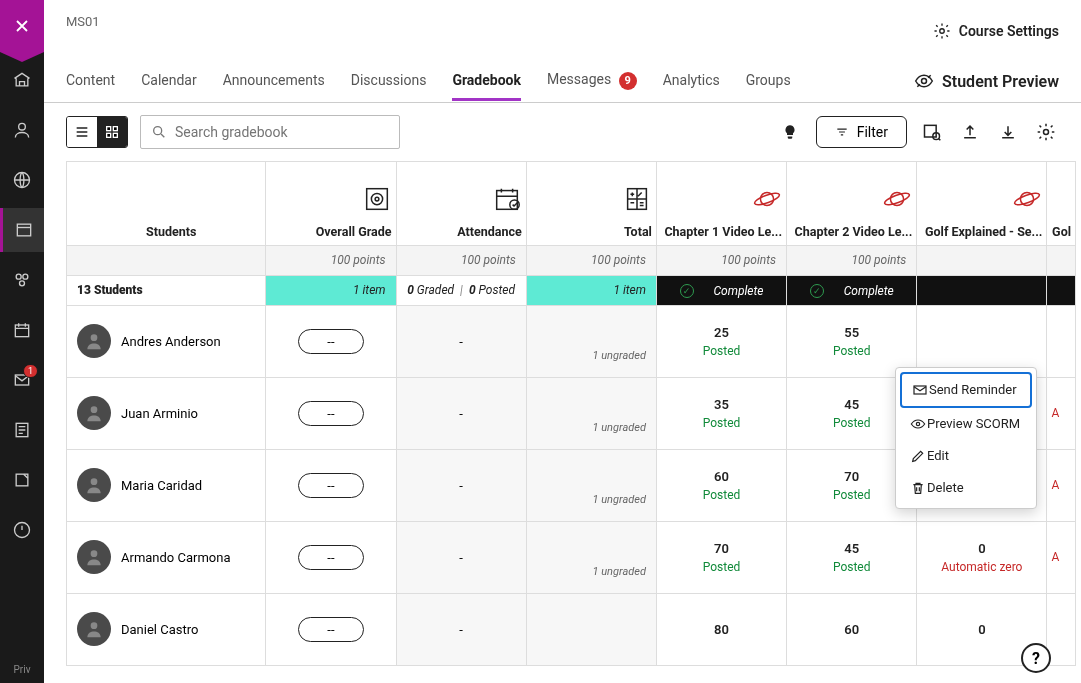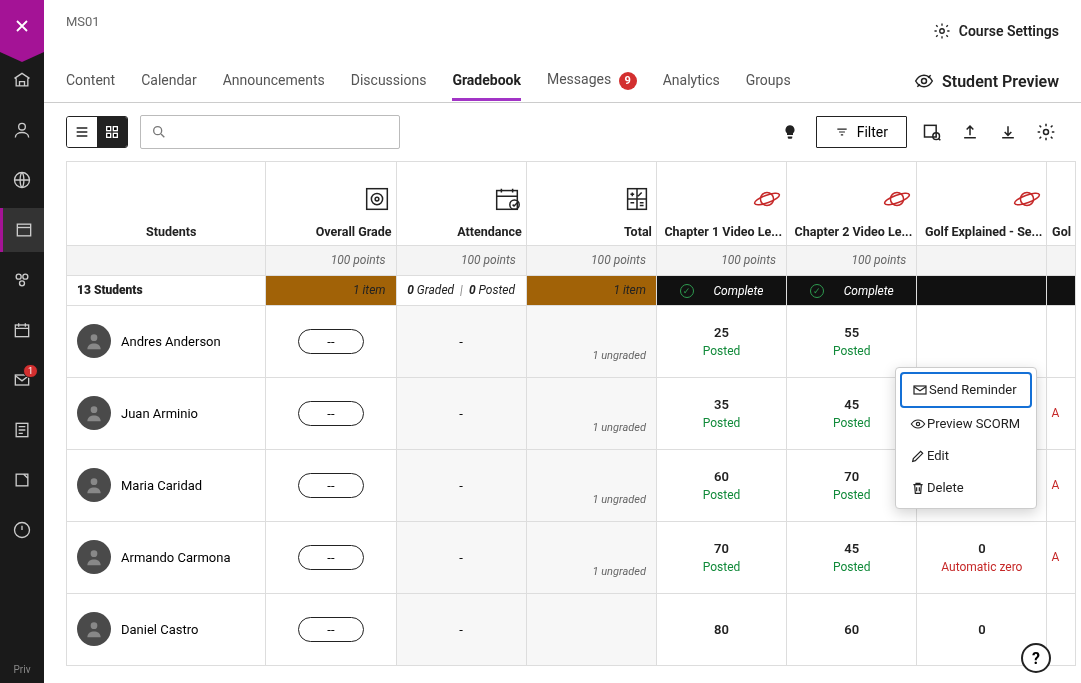--- a/index.html
+++ b/index.html
@@ -25,34 +25,34 @@
   .tab-badge { display:inline-flex; background:#d32f2f; color:#fff; border-radius:50%; width:18px; height:18px; font-size:11px; align-items:center; justify-content:center; margin-left:4px; font-weight:700;}
   .tabs-right { margin-left:auto; display:flex; align-items:center; gap:8px; color:#222; font-weight:600; cursor:pointer;}
   .toolbar { display:flex; align-items:center; padding:12px 22px; gap:12px; }
   .view-toggle { display:flex; border:1px solid #222; border-radius:3px; overflow:hidden;}
   .vt-btn { width:30px; height:30px; display:flex; align-items:center; justify-content:center; cursor:pointer; background:#fff;}
   .vt-btn.active { background:#222; color:#fff;}
   .search { display:flex; align-items:center; border:1px solid #bbb; border-radius:2px; width:260px; height:34px; padding:0 10px; gap:8px; color:#666;}
   .search input { border:none; outline:none; font-size:14px; flex:1; color:#333;}
   .toolbar-spacer { flex:1;}
   .bulb { width:28px; height:28px; display:flex; align-items:center; justify-content:center; cursor:pointer;}
-  .filter-btn { border:1px solid #222; border-radius:1px; padding:7px 18px; font-size:14px; display:flex; align-items:center; gap:8px; cursor:pointer; background:#fff;}
+  .filter-btn { border:1px solid #222; border-radius:6px; padding:7px 18px; font-size:14px; display:flex; align-items:center; gap:8px; cursor:pointer; background:#fff;}
   .tool-icon { width:26px; height:26px; display:flex; align-items:center; justify-content:center; cursor:pointer;}
   .grid-wrap { flex:1; overflow:hidden; padding:0 4px 0 22px; position:relative;}
   table.grid { border-collapse:collapse; width:1010px; table-layout:fixed;}
   .grid th, .grid td { border:1px solid #ddd; }
   .colh { width:128px; height:84px; text-align:right; padding:6px 4px; vertical-align:bottom;}
   .colh.first { width:196px; text-align:center; padding-left:14px; font-weight:700; font-size:13px;}
   .colh .label { font-size:12.5px; font-weight:700; color:#222; margin-top:6px; white-space:nowrap; overflow:hidden; text-overflow:ellipsis;}
   .colh svg { width:30px; height:30px;}
   .points-row td { background:#f4f4f4; font-size:12px; color:#666; font-style:italic; text-align:right; padding:6px 10px; height:30px;}
   .points-row td:first-child { text-align:left;}
   .summary-row td { background:#111; color:#fff; font-size:12px; padding:6px 10px; height:30px; text-align:center;}
   .summary-row td:first-child { text-align:left; font-style:normal; font-weight:600; background:#fff; color:#222; border-right:1px solid #ddd;margin-left:40px;}
-  .summary-row td.lightcell { background:#a16207; color:#222; font-style:italic; text-align:right;}
+  .summary-row td.lightcell { background:#5eead4; color:#222; font-style:italic; text-align:right;}
   .summary-row td.lightcell2 { background:#fff; color:#222; font-style:italic; text-align:center;}
   .summary-row .sep { color:#888; margin:0 6px;}
   .complete { color:#fff; font-style:italic; display:inline-flex; align-items:center; gap:20px;}
   .check-circ { width:14px; height:14px; border:1.5px solid #2e9b4f; border-radius:50%; display:inline-flex; align-items:center; justify-content:center;}
   .check-circ::after { content:"✓"; color:#2e9b4f; font-size:9px; font-style:normal;}
   .srow td { height:72px; vertical-align:middle; text-align:center; font-size:13px;}
   .srow td.name { text-align:left; padding-left:10px;}
   .avatar { width:34px; height:34px; border-radius:50%; background:#4a4a4a; display:inline-flex; align-items:center; justify-content:center; margin-right:10px; vertical-align:middle;}
   .avatar svg { width:20px; height:20px; fill:#888;}
   .namecell { display:flex; align-items:center;}
@@ -198,20 +198,21 @@
               <rect x="4" y="14" width="6" height="6"></rect>
               <rect x="14" y="14" width="6" height="6"></rect>
             </svg>
           </div>
       </div>
       <div class="search">
         <svg width="16" height="16" viewBox="0 0 24 24" fill="none" stroke="#777" stroke-width="2">
             <circle cx="10" cy="10" r="6"></circle>
             <path d="M20 20l-5-5"></path>
           </svg>
+        <input placeholder="Search gradebook" style="">
       </div>
       <div class="toolbar-spacer"></div>
       <div class="bulb">
           <svg width="18" height="18" viewBox="0 0 24 24" fill="#222">
             <path d="M12 3a6 6 0 0 0-4 10.5V16h8v-2.5A6 6 0 0 0 12 3zM9 18h6v1.5a1.5 1.5 0 0 1-1.5 1.5h-3A1.5 1.5 0 0 1 9 19.5V18z"></path>
           </svg>
         </div>
       <div class="filter-btn">
         <svg width="14" height="14" viewBox="0 0 24 24" fill="none" stroke="#222" stroke-width="2">
             <path d="M4 7h16M7 12h10M10 17h4"></path>

